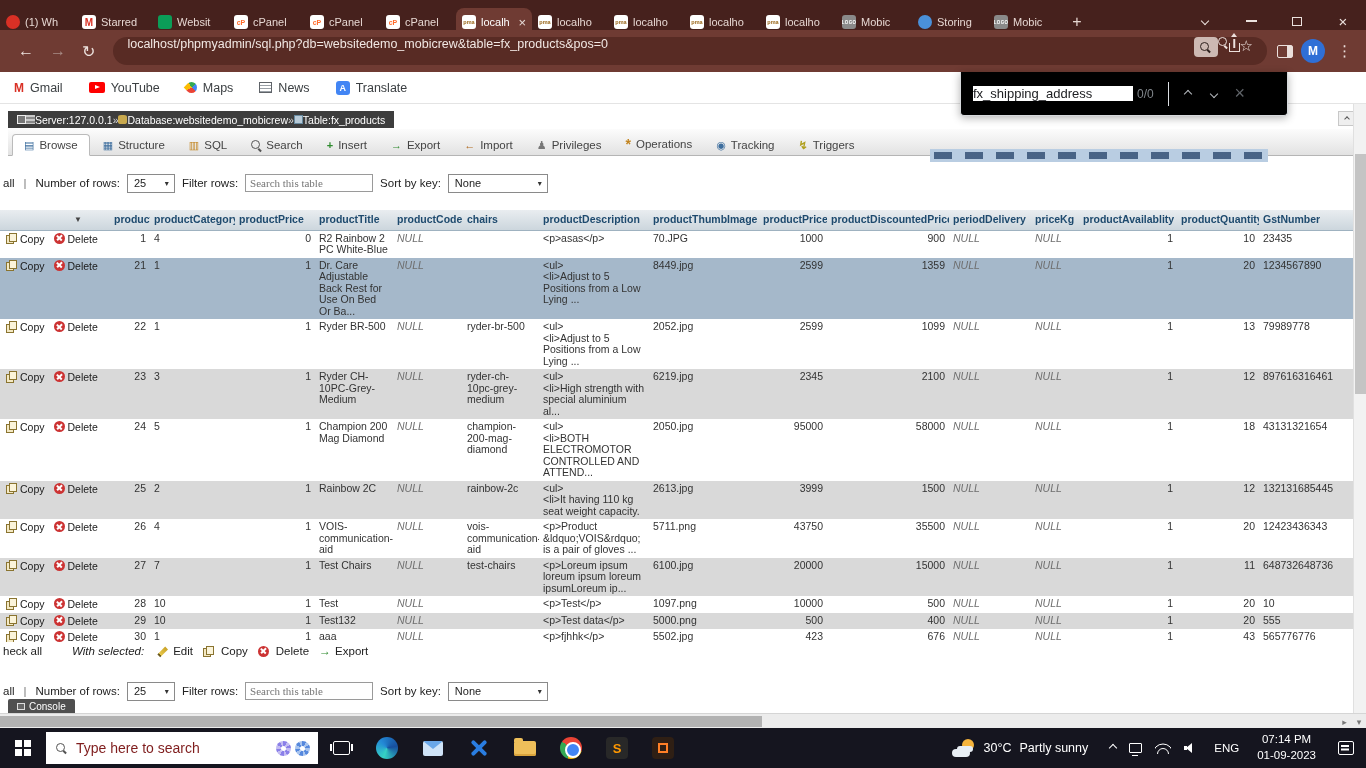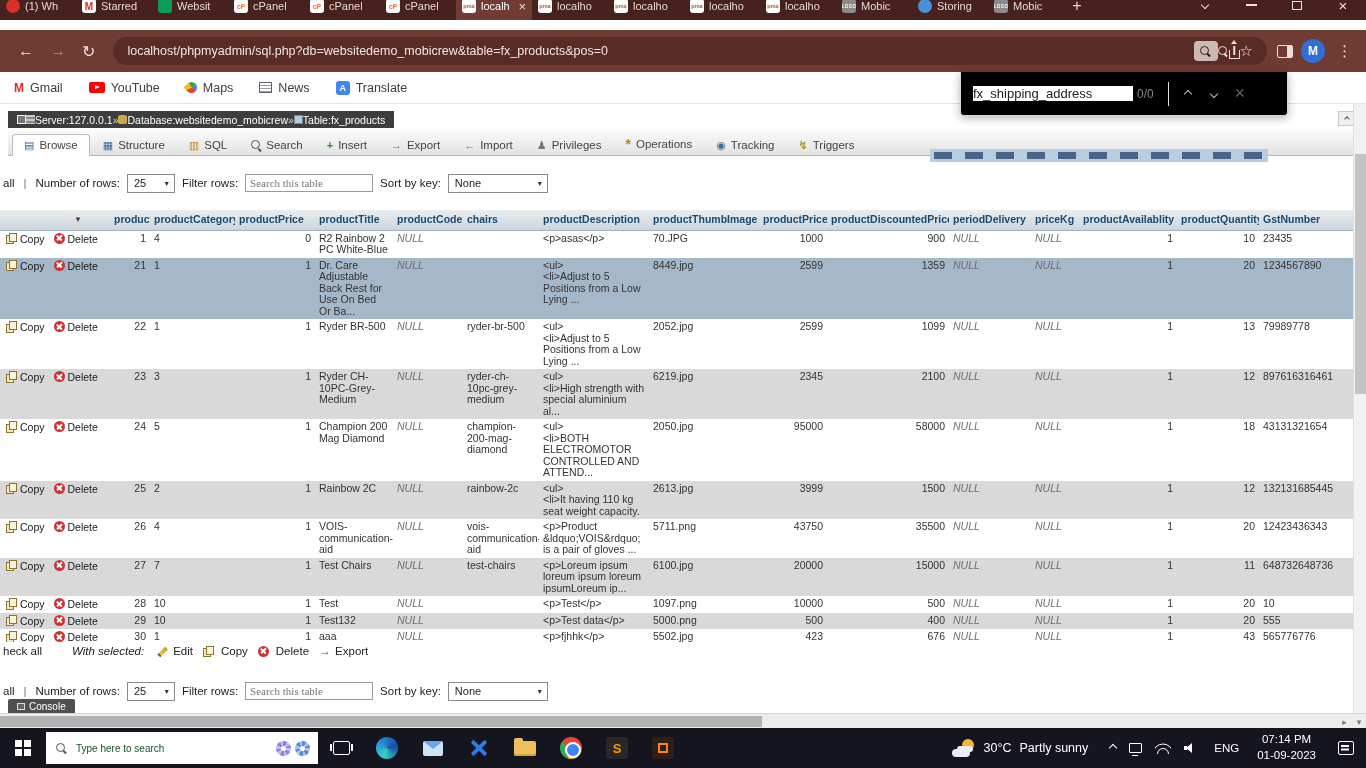--- a/index.html
+++ b/index.html
@@ -1,21 +1,21 @@
 <!DOCTYPE html>
 <html style="--chrome_frame: #46211d; --chrome_toolbar: #6f3b33; --chrome_field: #582b24; --selected_row: #a5b8ca; --taskbar: #15151f; --accent_blue: #2f6fd6;"><head>
 <meta charset="utf-8">
 <style>
   *{margin:0;padding:0;box-sizing:border-box}
   html,body{background:#222}
   #screen{position:relative;width:1366px;height:768px;overflow:hidden;background:#fff;
           font-family:"Liberation Sans",sans-serif;-webkit-font-smoothing:antialiased}
 
   
-  #tabstrip{position:absolute;left:0;top:0;width:1366px;height:20px;background:var(--chrome_frame,#46211d);display:flex;align-items:flex-end}
+  #tabstrip{position:absolute;left:0;top:0;width:1366px;height:36px;background:var(--chrome_frame,#46211d);display:flex;align-items:flex-end}
   #tabs{display:flex;height:30px;align-items:flex-end}
   .tab{width:76px;height:28px;display:flex;align-items:center;padding:0 6px;gap:5px;overflow:hidden;position:relative}
   .tab .tlabel{font-size:11px;color:#e6d7d2;white-space:nowrap;overflow:hidden;flex:1}
   .tab.active{background:var(--chrome_toolbar,#6f3b33);border-radius:8px 8px 0 0}
   .tab.active .tlabel{color:#fff}
   .tclose{color:#e8dcd8;font-size:13px;line-height:1}
   .fav{width:14px;height:14px;min-width:14px;border-radius:3px;display:flex;align-items:center;justify-content:center;font-weight:bold;overflow:hidden}
   .fav-reddot{background:#d93025;border-radius:50%}
   .fav-gmail{background:#fff;color:#d93025;font-size:10px}
   .fav-teal{background:#0b9d58;border-radius:3px}
@@ -30,21 +30,21 @@
   .maxbox{width:10px;height:9px;border:1.5px solid #ece2de}
   .closex{font-size:15px}
   .chev{display:inline-block;width:6px;height:6px;border-right:1.6px solid currentColor;border-bottom:1.6px solid currentColor}
   .chev.down{transform:rotate(45deg)}
   .chev.up{transform:rotate(-135deg)}
 
   
   #toolbar{position:absolute;left:0;top:30px;width:1366px;height:42px;background:var(--chrome_toolbar,#6f3b33);display:flex;align-items:center;padding:0 10px}
   .navbtn{font-size:16px;color:#ede2de;margin:0 8px}
   .navbtn.dim{color:#a98e88}
-  #urlbar{flex:1;height:28px;margin:0 10px;border-radius:14px;background:var(--chrome_field,#582b24);display:flex;align-items:center;padding:0 14px;}
+  #urlbar{flex:1;height:28px;margin:0 10px;border-radius:14px;background:var(--chrome_field,#582b24);display:flex;align-items:flex-start;padding:0 14px;}
   #urltext{flex:1;font-size:12.5px;color:#f1e7e3;white-space:nowrap;overflow:hidden}
   .mag{display:inline-block;width:11px;height:11px;position:relative}
   .mag::before{content:"";position:absolute;left:0;top:0;width:7px;height:7px;border:1.6px solid currentColor;border-radius:50%}
   .mag::after{content:"";position:absolute;left:7.5px;top:7.5px;width:4px;height:1.6px;background:currentColor;transform:rotate(45deg);transform-origin:0 0}
   .findchip{width:24px;height:20px;border-radius:4px;background:#cdb9b3;display:flex;align-items:center;justify-content:center;color:#2f211e}
   .urlicon{color:#ece0dc;display:flex;align-items:center;justify-content:center}
   .star{font-size:15px}
   .shr{position:relative;width:11px;height:9px;border:1.5px solid #ece0dc;border-top:none;display:inline-block;margin-top:6px}
   .shr::after{content:"";position:absolute;left:50%;bottom:3px;transform:translateX(-50%);width:1.5px;height:9px;background:#ece0dc}
   .shr::before{content:"";position:absolute;left:50%;top:-10px;transform:translateX(-50%);border-left:3.5px solid transparent;border-right:3.5px solid transparent;border-bottom:4px solid #ece0dc}
@@ -149,21 +149,21 @@
   #vscroll{position:absolute;right:0;top:104px;width:13px;height:609px;background:#f2f2f2;border-left:1px solid #e0e0e0}
   #vthumb{position:absolute;left:1px;top:50px;width:11px;height:240px;background:#c4c4c4}
 
   
   #taskbar{position:absolute;left:0;top:728px;width:1366px;height:40px;background:var(--taskbar,#15151f);display:flex;align-items:center;color:#fff}
   .tbbtn{width:46px;height:40px;display:flex;align-items:center;justify-content:center}
   .winlogo{display:grid;grid-template-columns:7px 7px;grid-gap:1.5px}
   .winlogo i{width:7px;height:7px;background:#fff;display:block}
   #tsearch{width:272px;height:32px;background:#fff;display:flex;align-items:center;gap:9px;padding:0 10px;position:relative}
   #tsearch .mag{color:#555}
-  #tsearchtext{font-size:10px;color:#14532d;flex:1;white-space:nowrap;overflow:hidden}
+  #tsearchtext{font-size:14px;color:#7f1d1d;flex:1;white-space:nowrap;overflow:hidden}
   .flowers{position:absolute;right:8px;display:flex;gap:4px}
   .flw{width:15px;height:15px;border-radius:50%;background:repeating-conic-gradient(#8a7fe8 0 30deg,#c3bcf2 30deg 60deg);position:relative}
   .flw.b{background:repeating-conic-gradient(#5588dd 0 30deg,#a8c4ee 30deg 60deg)}
   .flw::after{content:"";position:absolute;left:5px;top:5px;width:5px;height:5px;border-radius:50%;background:#fff}
   .taskview{width:17px;height:14px;border:1.5px solid #fff;border-radius:2px;position:relative}
   .taskview::after{content:"";position:absolute;left:-4px;top:2px;width:2px;height:7px;background:#fff}
   .taskview::before{content:"";position:absolute;right:-4px;top:2px;width:2px;height:7px;background:#fff}
   .edgeicon{width:22px;height:22px;border-radius:50%;background:conic-gradient(from 200deg,#35d2c4,#2389d6,#174f9e,#35d2c4)}
   .mailicon{width:20px;height:15px;background:#cfe3f7;position:relative;border-radius:2px;overflow:hidden}
   .mailicon::after{content:"";position:absolute;left:0;top:0;border-left:10px solid transparent;border-right:10px solid transparent;border-top:8px solid #6aa7e8}

